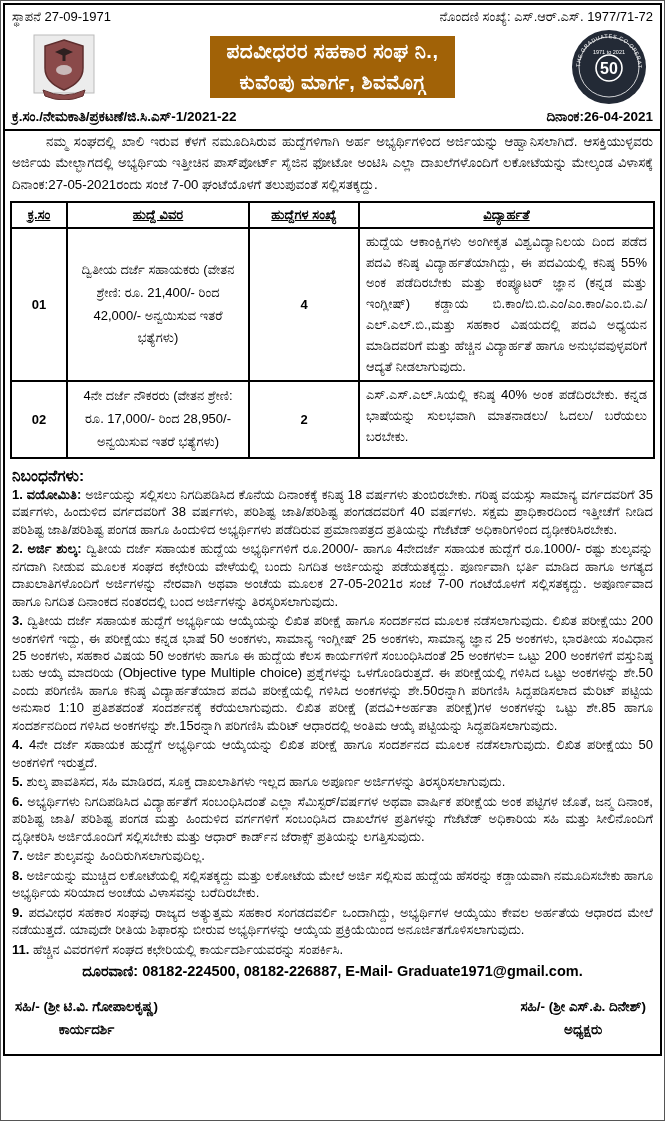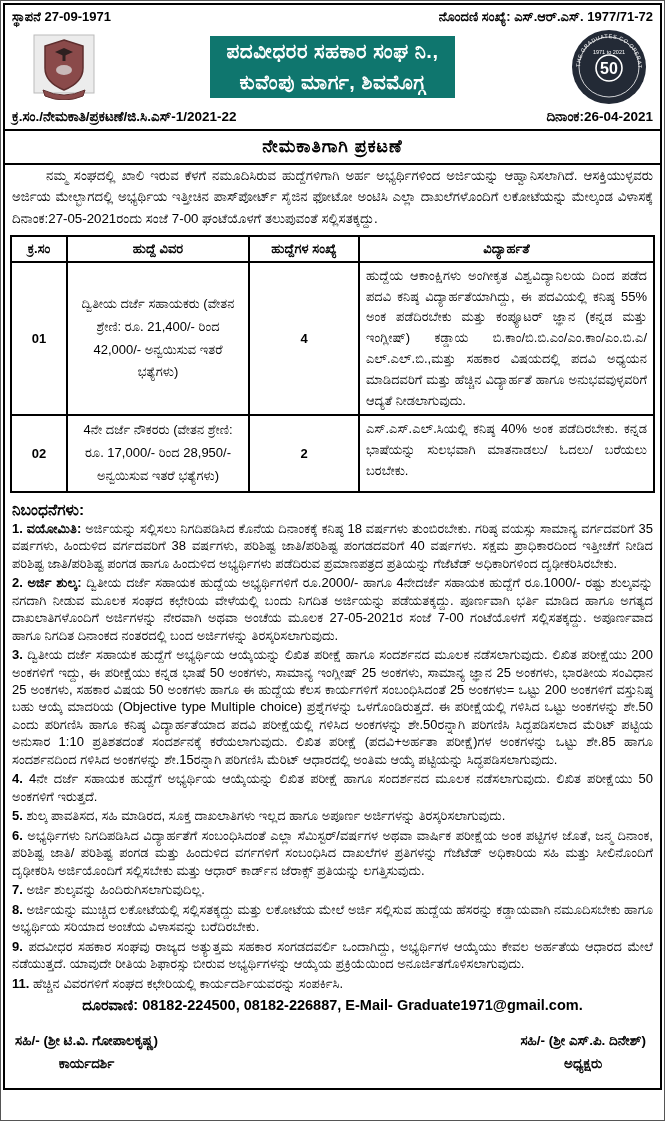--- a/index.html
+++ b/index.html
@@ -1,37 +1,37 @@
 <!DOCTYPE html>
 <html><head>
 <meta charset="utf-8">
 <style>
   html,body { margin:0; padding:0; background:#e8e8e8; }
   body { width:665px; font-family:"Liberation Sans", sans-serif; color:#000; }
   .page { box-sizing:border-box; width:665px; min-height:1121px; background:#fff; border:1px solid #555; padding:2px; }
   .frame { border:2px solid #000; }
 
   
-  .topline { display:flex; justify-content:space-between; font-size:13px; font-weight:700; padding:4px 7px 0 7px; }
+  .topline { display:flex; justify-content:space-between; font-size:13px; font-weight:400; padding:4px 7px 0 7px; }
   .masthead { display:flex; align-items:center; justify-content:space-between; padding:3px 12px 2px 28px; }
   .emblem { width:62px; height:66px; display:block; }
-  .org-box { background:#0f766e; color:#fff; text-align:center; padding:0 16px; font-size:20px; font-weight:700; line-height:1.55; letter-spacing:.5px; }
+  .org-box { background:#a16207; color:#fff; text-align:center; padding:0 16px; font-size:20px; font-weight:700; line-height:1.55; letter-spacing:.5px; }
   .seal { width:78px; height:78px; position:relative; flex:0 0 auto; }
   .refline { display:flex; justify-content:space-between; font-size:13.5px; font-weight:700; padding:1px 7px 4px 7px; border-bottom:2px solid #000;gap:20px; }
 
   
   .title-band { border-bottom:2px solid #000; text-align:center; font-size:17.5px; font-weight:700; padding:5px 0 6px; letter-spacing:1px; }
 
   
   .intro { font-size:13.3px; line-height:1.6; text-align:justify; margin:0; padding:0 7px 4px 7px; text-indent:34px; }
 
   
   table.posts { border-collapse:collapse; width:calc(100% - 10px); margin:2px 5px 5px 5px; font-size:13px; }
   table.posts th, table.posts td { border:2px solid #000; padding:3px 6px; }
-  table.posts th { text-align:center; font-weight:700; padding:4px 2px; }
+  table.posts th { text-align:center; font-weight:700; padding:4px 2px;text-decoration:underline; }
   .cell-sl   { text-align:center; font-weight:700; width:42px;border-radius:25px; }
   .cell-post { text-align:center; line-height:1.75; width:168px; }
   .cell-count{ text-align:center; font-weight:700; width:96px; }
   .cell-qual { text-align:justify; line-height:1.6; vertical-align:top; padding-top:6px;border-radius:8px; }
 
   
   .cond-heading { font-size:15.5px; font-weight:700; padding:3px 7px 1px 7px; }
   .conds { padding:0 7px; }
   .cond { font-size:13px; line-height:1.345; text-align:justify; margin:0 0 2px 0; }
   .cond b { font-weight:700; }
@@ -85,21 +85,20 @@
           </svg>
         </span>
       </div>
 
       <div class="refline">
         <span>ಕ್ರ.ಸಂ./ನೇಮಕಾತಿ/ಪ್ರಕಟಣೆ/ಜಿ.ಸಿ.ಎಸ್-1/2021-22</span>
         <span>ದಿನಾಂಕ:26-04-2021</span>
       </div>
     </div>
 
-    <div class="title-band">ನೇಮಕಾತಿಗಾಗಿ ಪ್ರಕಟಣೆ</div>
 
     <p class="intro">ನಮ್ಮ ಸಂಘದಲ್ಲಿ ಖಾಲಿ ಇರುವ ಕೆಳಗೆ ನಮೂದಿಸಿರುವ ಹುದ್ದೆಗಳಿಗಾಗಿ ಅರ್ಹ ಅಭ್ಯರ್ಥಿಗಳಿಂದ ಅರ್ಜಿಯನ್ನು ಆಹ್ವಾನಿಸಲಾಗಿದೆ. ಆಸಕ್ತಿಯುಳ್ಳವರು ಅರ್ಜಿಯ ಮೇಲ್ಭಾಗದಲ್ಲಿ ಅಭ್ಯರ್ಥಿಯ ಇತ್ತೀಚಿನ ಪಾಸ್‌ಪೋರ್ಟ್ ಸೈಜಿನ ಫೋಟೋ ಅಂಟಿಸಿ ಎಲ್ಲಾ ದಾಖಲೆಗಳೊಂದಿಗೆ ಲಕೋಟೆಯನ್ನು ಮೇಲ್ಕಂಡ ವಿಳಾಸಕ್ಕೆ ದಿನಾಂಕ:27-05-2021ರಂದು ಸಂಜೆ 7-00 ಘಂಟೆಯೊಳಗೆ ತಲುಪುವಂತೆ ಸಲ್ಲಿಸತಕ್ಕದ್ದು.</p>
 
     <table class="posts">
       <thead>
         <tr>
           <th>ಕ್ರ.ಸಂ</th>
           <th>ಹುದ್ದೆ ವಿವರ</th>
           <th>ಹುದ್ದೆಗಳ ಸಂಖ್ಯೆ</th>
           <th>ವಿದ್ಯಾರ್ಹತೆ</th>

